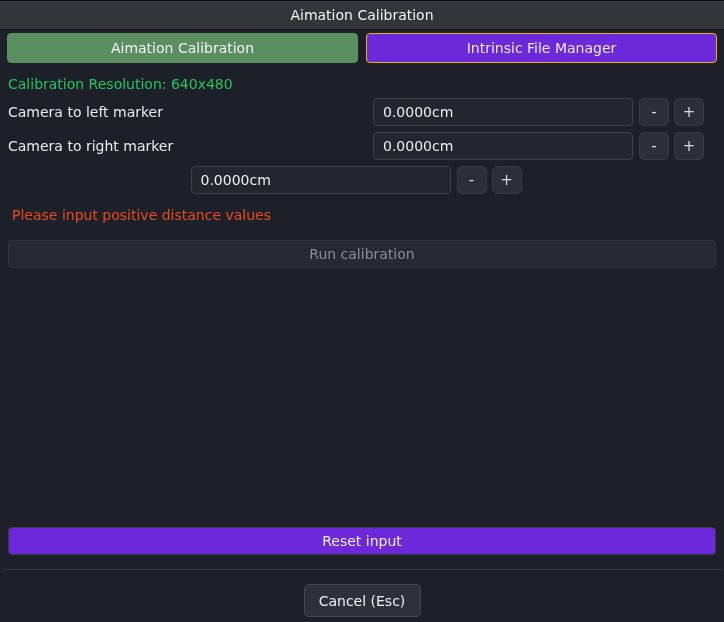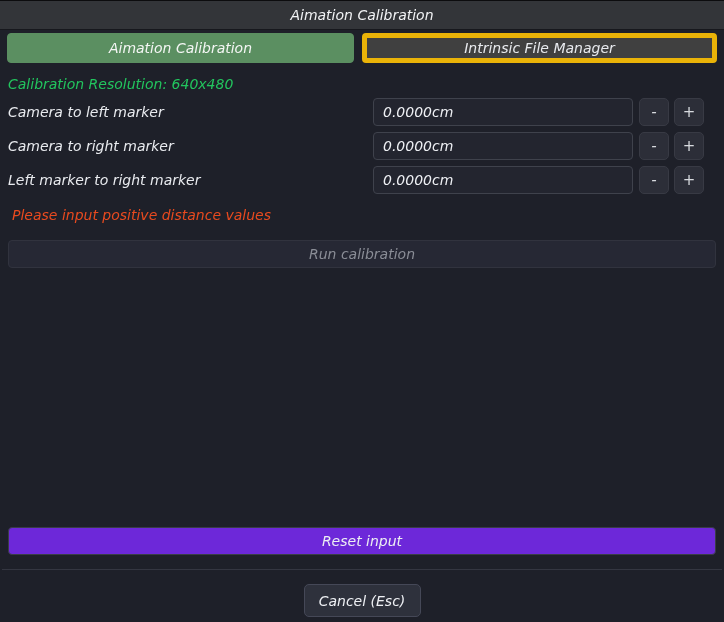--- a/index.html
+++ b/index.html
@@ -1,15 +1,15 @@
 <!DOCTYPE html>
 <html><head>
 <meta charset="utf-8">
 <style>
-  * { margin: 0; padding: 0; box-sizing: border-box; font-style: italic; }
+  * { margin: 0; padding: 0; box-sizing: border-box; }
   html, body { width: 724px; height: 622px; }
   body {
     font-family: "DejaVu Sans", "Liberation Sans", sans-serif;
     font-size: 14px;
     background: #1e2029;
     color: #eef0f4;
     display: flex;
     flex-direction: column;
     overflow: hidden;
   }
@@ -35,22 +35,22 @@
     flex: none;
   }
   .tab {
     flex: 1;
     height: 30px;
     border-radius: 4px;
     display: flex;
     align-items: center;
     justify-content: center;
     cursor: default;
-    border: 5px solid #eab308;
-    background: #404040;
+    border: 1px solid #eab308;
+    background: #6d28d9;
     color: #e8eaee;
   }
   .tab.active {
     background: #5b8f61;
     border: 1px solid #5b8f61;
     color: #f4f6f4;
   }
 
   .resolution {
     margin: 13px 8px 0 8px;
@@ -175,21 +175,20 @@
 </div>
 
 <div class="form-row">
   <span class="form-label">Camera to right marker</span>
   <input class="value-input" type="text" value="0.0000cm" style="">
   <button class="spin-btn minus">-</button>
   <button class="spin-btn plus">+</button>
 </div>
 
 <div class="form-row">
-  <span class="form-label">Left marker to right marker</span>
   <input class="value-input" type="text" value="0.0000cm" style="">
   <button class="spin-btn minus">-</button>
   <button class="spin-btn plus">+</button>
 </div>
 
 <div class="warning">Please input positive distance values</div>
 
 <button class="wide-btn run-btn">Run calibration</button>
 
 <div class="spacer"></div>

